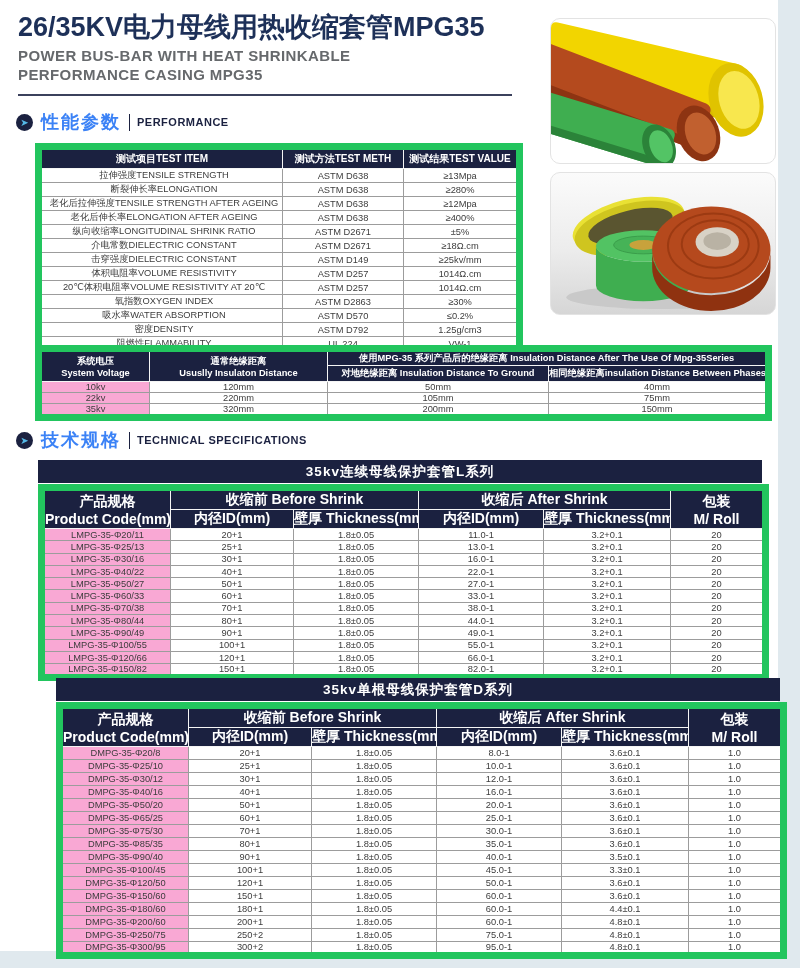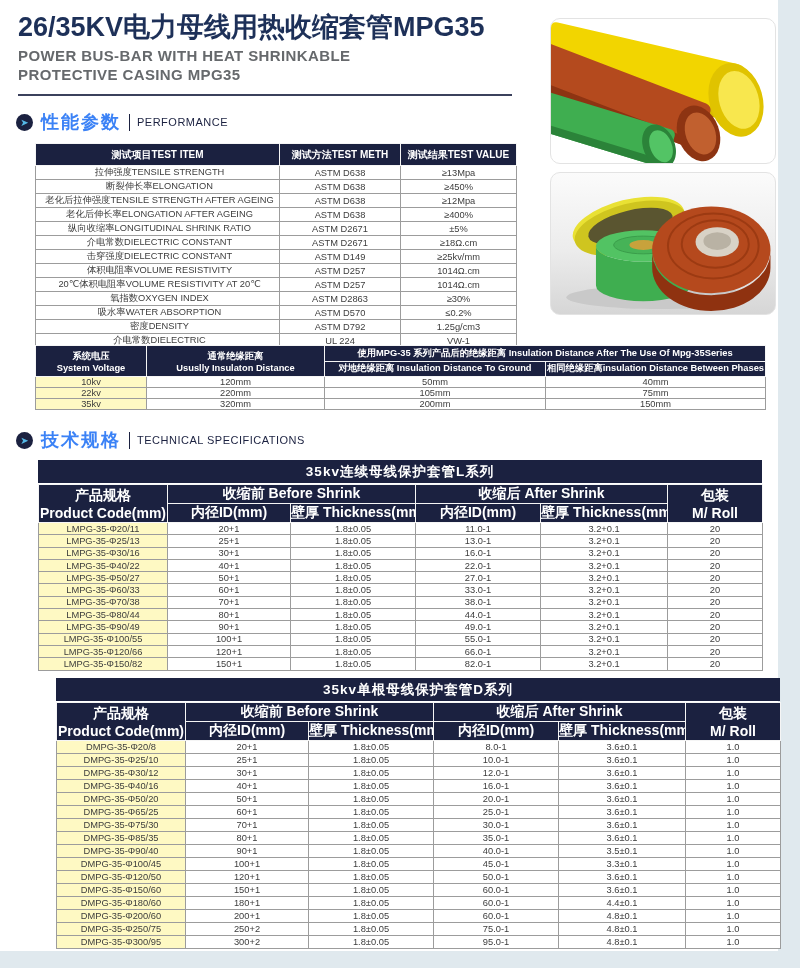--- a/index.html
+++ b/index.html
@@ -16,29 +16,29 @@
   .hdr h1 { font-size:27px; font-weight:bold; color:#1d3058; line-height:1.15; letter-spacing:0; }
   .hdr .sub { margin-top:4px; font-size:15px; font-weight:bold; color:#66696c; line-height:1.25; letter-spacing:0.4px; }
   .hdr .rule { margin-top:9px; width:494px; border-top:2px solid #3b415c; }
 
   
   .sect { position:absolute; left:16px; display:flex; align-items:center; }
   .sect .mark { width:17px; height:17px; border-radius:50%; background:#1b2140; color:#55b8e6;
     font-size:10px; line-height:17px; text-align:center; margin-right:8px; }
   .sect .zh { font-size:18px; font-weight:bold; color:#3b82f6; letter-spacing:2px; }
   .sect .bar { display:inline-block; width:0; height:17px; border-left:1px solid #1b2140; margin:0 7px 0 8px; }
-  .sect .en { font-size:11px; font-weight:normal; color:#1b2140; letter-spacing:0.5px; }
-
-  
-  table.tbl { border-collapse:collapse; table-layout:fixed; background:#fff; border:1px solid #22c55e; }
+  .sect .en { font-size:11px; font-weight:bold; color:#1b2140; letter-spacing:0.5px; }
+
+  
+  table.tbl { border-collapse:collapse; table-layout:fixed; background:#fff; border:7px solid #22c55e; }
   table.tbl th { background:#1b2140; color:#fff; font-weight:bold; border:1px solid #f5f5f5;
     text-align:center; vertical-align:middle; overflow:hidden; white-space:nowrap; }
   table.tbl td { border:1px solid #9c9c9c; color:#3c3c3c; text-align:center; vertical-align:middle;
     overflow:hidden; white-space:nowrap; }
-  .gray-first tbody td:first-child { background:#fef9c3; }
+  .gray-first tbody td:first-child { background:#f9a8d4; }
 
   
   .perf { position:absolute; left:35px; top:143px; width:481px; }
   .perf th { height:22px; font-size:10px; }
   .perf td { height:11.6px; font-size:9.3px; }
   .perf tbody td:first-child { text-align:center; padding-left:4px; }
 
   
   .volt { position:absolute; left:35px; top:345px; width:730px; }
   .volt th { height:15.5px; font-size:9.3px; }
@@ -66,21 +66,21 @@
 <body>
 
 <div class="page">
   <div class="edge-right"></div>
   <div class="edge-bottom"></div>
 
   <div class="hdr">
     <h1>26/35KV电力母线用热收缩套管MPG35</h1>
     <div class="sub">
       <div>POWER BUS-BAR WITH HEAT SHRINKABLE</div>
-      <div>PROTECTIVE CASING MPG35</div>
+      <div>PERFORMANCE CASING MPG35</div>
     </div>
     <div class="rule"></div>
   </div>
 
   <div class="photo photo-1">
     <svg viewBox="0 0 226 146">
 
       <g>
         <g transform="rotate(13 100 60)">
             <rect x="-12" y="26" width="204" height="58" rx="8" fill="#f2d500"></rect>
@@ -166,21 +166,21 @@
     </thead>
     <tbody>
         <tr>
           <td>拉伸强度TENSILE STRENGTH</td>
           <td>ASTM D638</td>
           <td>≥13Mpa</td>
         </tr>
         <tr>
           <td>断裂伸长率ELONGATION</td>
           <td>ASTM D638</td>
-          <td>≥450%</td>
+          <td>≥280%</td>
         </tr>
         <tr>
           <td>老化后拉伸强度TENSILE STRENGTH AFTER AGEING</td>
           <td>ASTM D638</td>
           <td>≥12Mpa</td>
         </tr>
         <tr>
           <td>老化后伸长率ELONGATION AFTER AGEING</td>
           <td>ASTM D638</td>
           <td>≥400%</td>
@@ -219,21 +219,21 @@
           <td>吸水率WATER ABSORPTION</td>
           <td>ASTM D570</td>
           <td>≤0.2%</td>
         </tr>
         <tr>
           <td>密度DENSITY</td>
           <td>ASTM D792</td>
           <td>1.25g/cm3</td>
         </tr>
         <tr>
-          <td>介电常数DIELECTRIC</td>
+          <td>阻燃性FLAMMABILITY</td>
           <td>UL 224</td>
           <td>VW-1</td>
         </tr>
         <tr>
           <td>偏壁率ECCENTRICITY</td>
           <td>ASTM D792</td>
           <td>30%</td>
         </tr>
         <tr>
           <td>完全收缩温度FULLY RECOVERY TEMPERATURE RADIO</td>

